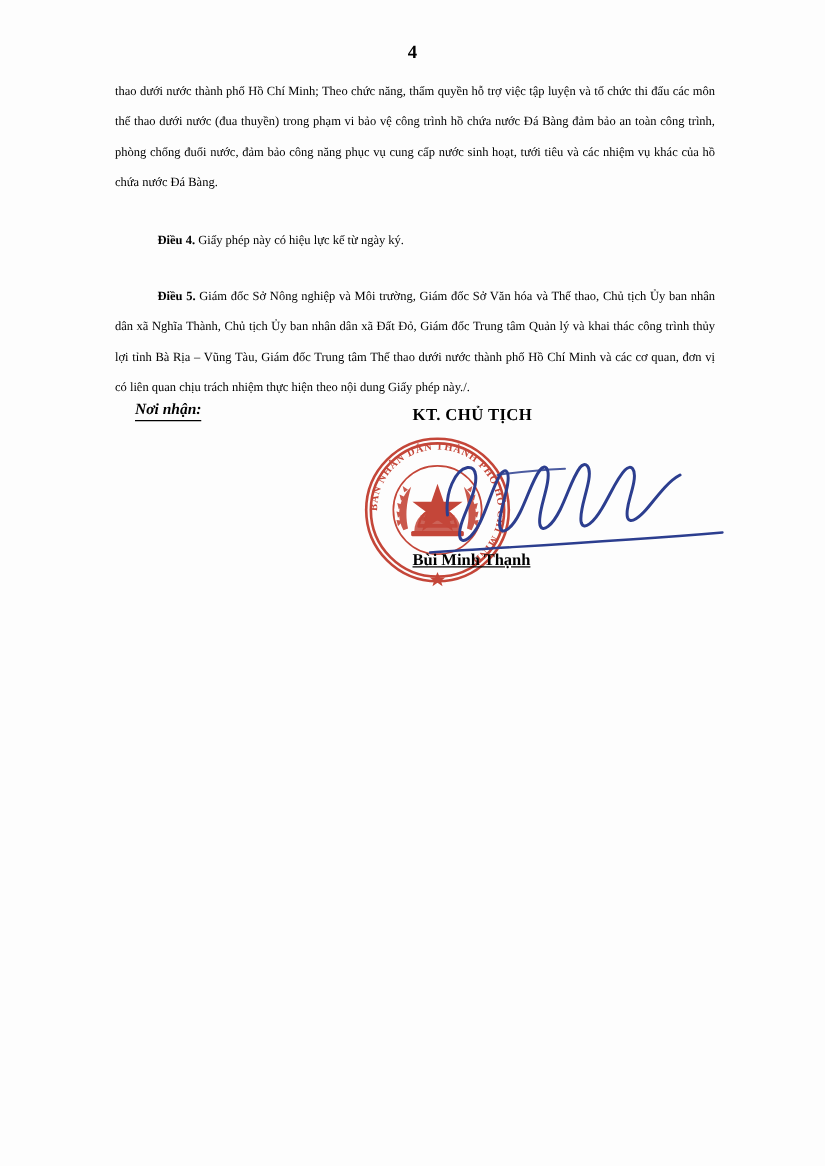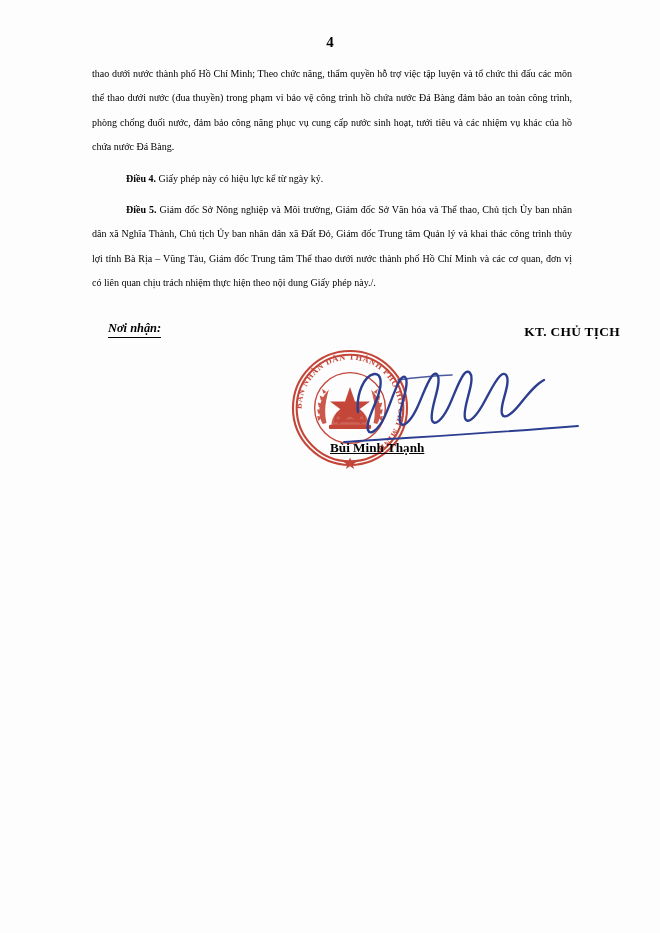--- a/index.html
+++ b/index.html
@@ -47,21 +47,21 @@
     font-size: 10px;
     line-height: 24.4px;
     text-align: justify;
     text-justify: inter-word;
     margin: 0;
     hyphens: none;
   }
 
   .para.indented {
     text-indent: 34px;
-    margin-top: 7px;
+    margin-top: 21px;
   }
 
   .para .lead {
     font-weight: 700;
   }
 
   
   .footer {
     position: absolute;
     top: 318px;
@@ -108,21 +108,21 @@
     top: 0;
     width: 300px;
     height: 180px;
   }
 
   .sign-title {
     position: absolute;
     top: 4px;
     left: 0;
     width: 290px;
-    text-align: right;
+    text-align: left;
     font-size: 13.4px;
     font-weight: 700;
     line-height: 19px;
     letter-spacing: 0.3px;
     font-family: Liberation Serif, serif;
   }
 
   .sign-title .l2 {
     display: block;
   }

